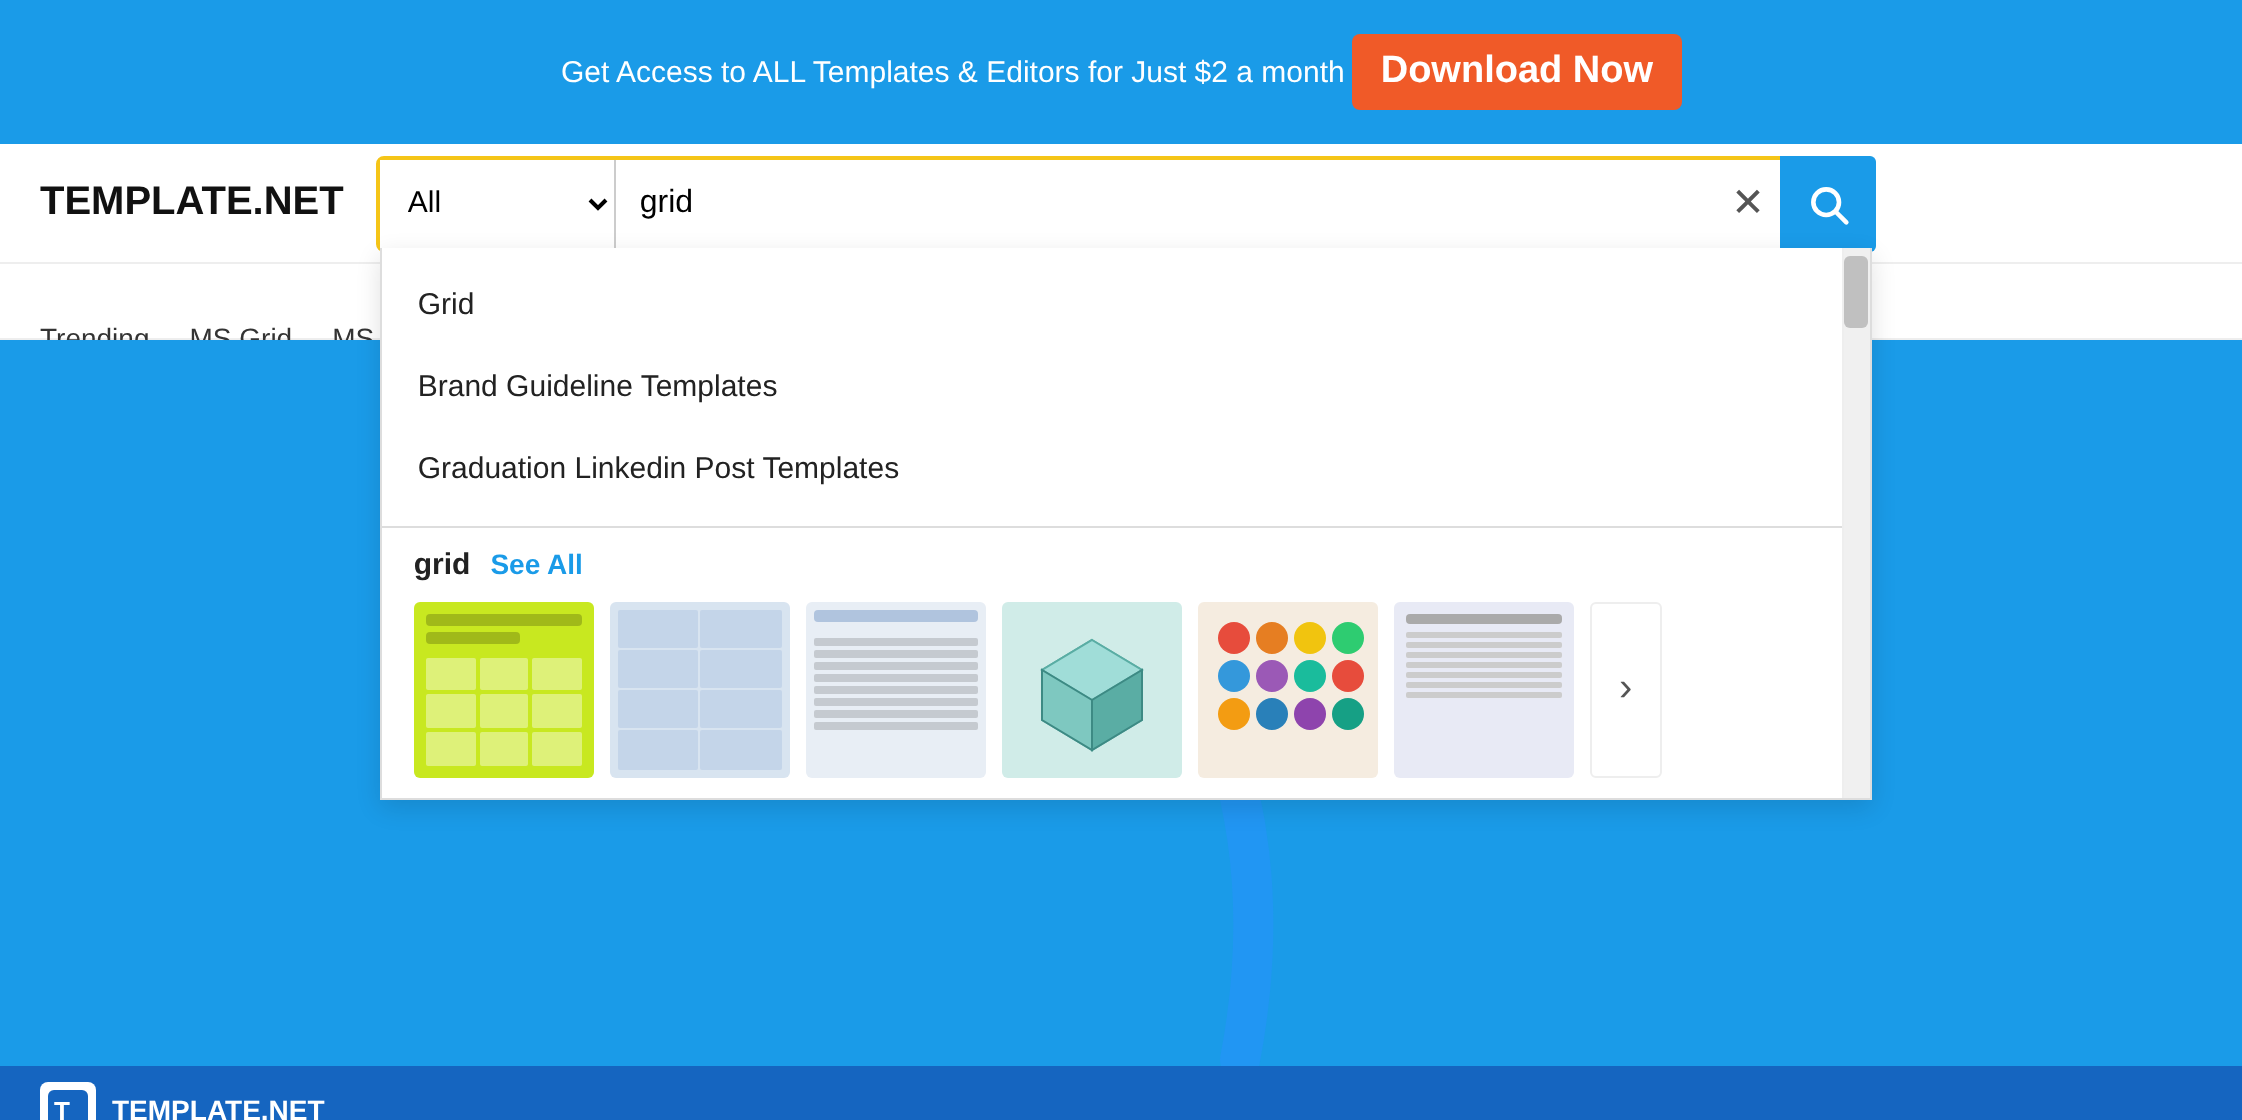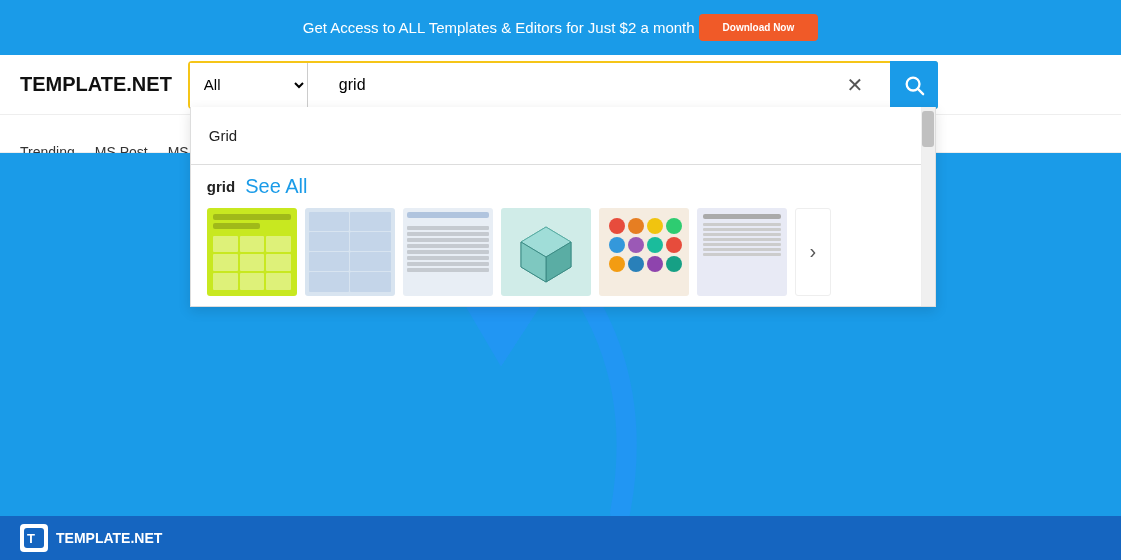--- a/index.html
+++ b/index.html
@@ -1,36 +1,36 @@
 <!DOCTYPE html>
 <html><head>
   <meta charset="utf-8">
   <style>
     * { margin: 0; padding: 0; box-sizing: border-box; }
     body { font-family: Arial, sans-serif; width: 1121px; height: 560px; overflow: hidden; background: #fff; }
 
     
     .top-banner {
       background: #1a9be8;
-      height: 55px;
+      height: 72px;
       display: flex;
       align-items: center;
       justify-content: center;
       gap: 4px;
       color: white;
       font-size: 15px;
       font-weight: 500;
     }
     .download-btn {
       background: #f05a28;
       color: white;
       border: none;
       border-radius: 4px;
-      padding: 8px 24px;
-      font-size: 10px;
+      padding: 8px 14px;
+      font-size: 19px;
       font-weight: 700;
       cursor: pointer;
       white-space: nowrap;
     }
 
     
     .header {
       background: #fff;
       height: 60px;
       display: flex;
@@ -56,21 +56,20 @@
 
     .search-container {
       display: flex;
       align-items: center;
       border: 2.5px solid #f5c518;
       border-radius: 4px;
       overflow: visible;
       flex: 1;
       max-width: 750px;
       position: relative;
-      gap: 19px;
     }
     .search-select {
       border: none;
       border-right: 1px solid #ccc;
       padding: 0 10px;
       height: 44px;
       font-size: 15px;
       background: #fff;
       cursor: pointer;
       outline: none;
@@ -134,22 +133,22 @@
       display: flex;
       align-items: center;
       gap: 10px;
       margin-bottom: 10px;
       font-size: 15px;
       font-weight: 600;
       color: #222;
     }
     .see-all-link {
       color: #1a9be8;
-      font-size: 20px;
-      font-weight: 400;
+      font-size: 14px;
+      font-weight: 700;
       cursor: pointer;
       text-decoration: none;
     }
     .thumbnails-row {
       display: flex;
       gap: 8px;
       align-items: center;
     }
     .thumb {
       width: 90px;
@@ -295,20 +294,22 @@
         <circle cx="11" cy="11" r="7" stroke="white" stroke-width="2.5"></circle>
         <line x1="16.5" y1="16.5" x2="22" y2="22" stroke="white" stroke-width="2.5" stroke-linecap="round"></line>
       </svg>
     </button>
 
     <div class="dropdown">
       <div style="display:flex;">
         <div style="flex:1;">
           <div class="dropdown-suggestions">
             <div class="dropdown-item">Grid</div>
+            <div class="dropdown-item">Brand Guideline Templates</div>
+            <div class="dropdown-item">Graduation Linkedin Post Templates</div>
           </div>
           <div class="dropdown-results">
             <div class="dropdown-results-header">
               <span>grid</span>
               <a class="see-all-link">See All</a>
             </div>
             <div class="thumbnails-row">
 
               <div class="thumb thumb-1">
                 <div class="thumb-1-inner">
@@ -410,21 +411,21 @@
         <div style="width:14px;background:#f0f0f0;border-left:1px solid #eee;position:relative;">
           <div style="width:12px;height:36px;background:#c0c0c0;border-radius:3px;margin:4px auto;"></div>
         </div>
       </div>
     </div>
   </div>
 </div>
 
 <div class="nav-bar">
   <span class="nav-item">Trending</span>
-  <span class="nav-item">MS Post</span>
+  <span class="nav-item">MS Grid</span>
   <span class="nav-item">MS Publisher</span>
   <span class="nav-item">Excel</span>
   <span class="nav-item">Outlook</span>
   <span class="nav-item">Po...</span>
 </div>
 
 <div class="main-area">
 
   <svg style="position:absolute;top:0;left:200px;width:500px;height:420px;" viewBox="0 0 500 420" fill="none">
     <defs>

